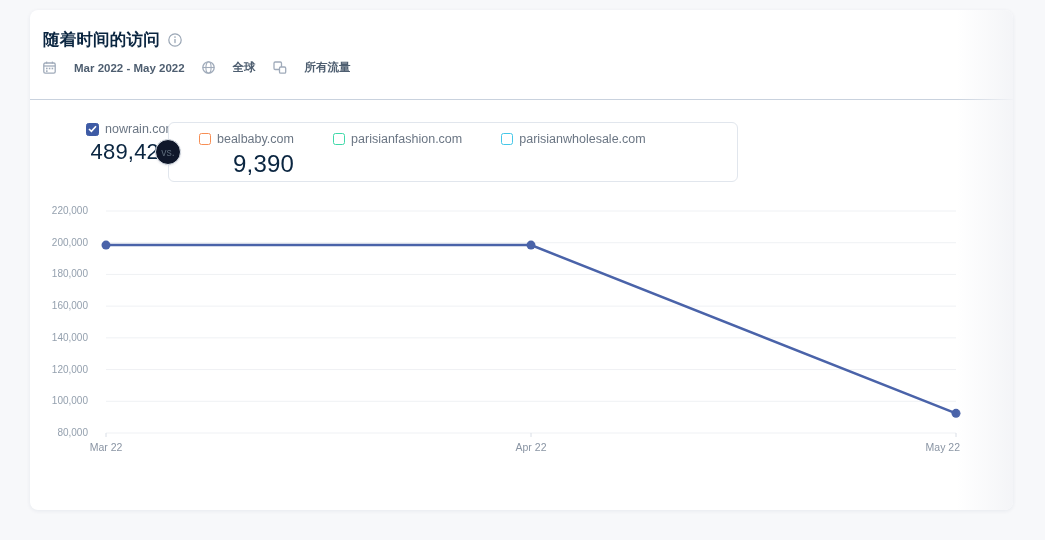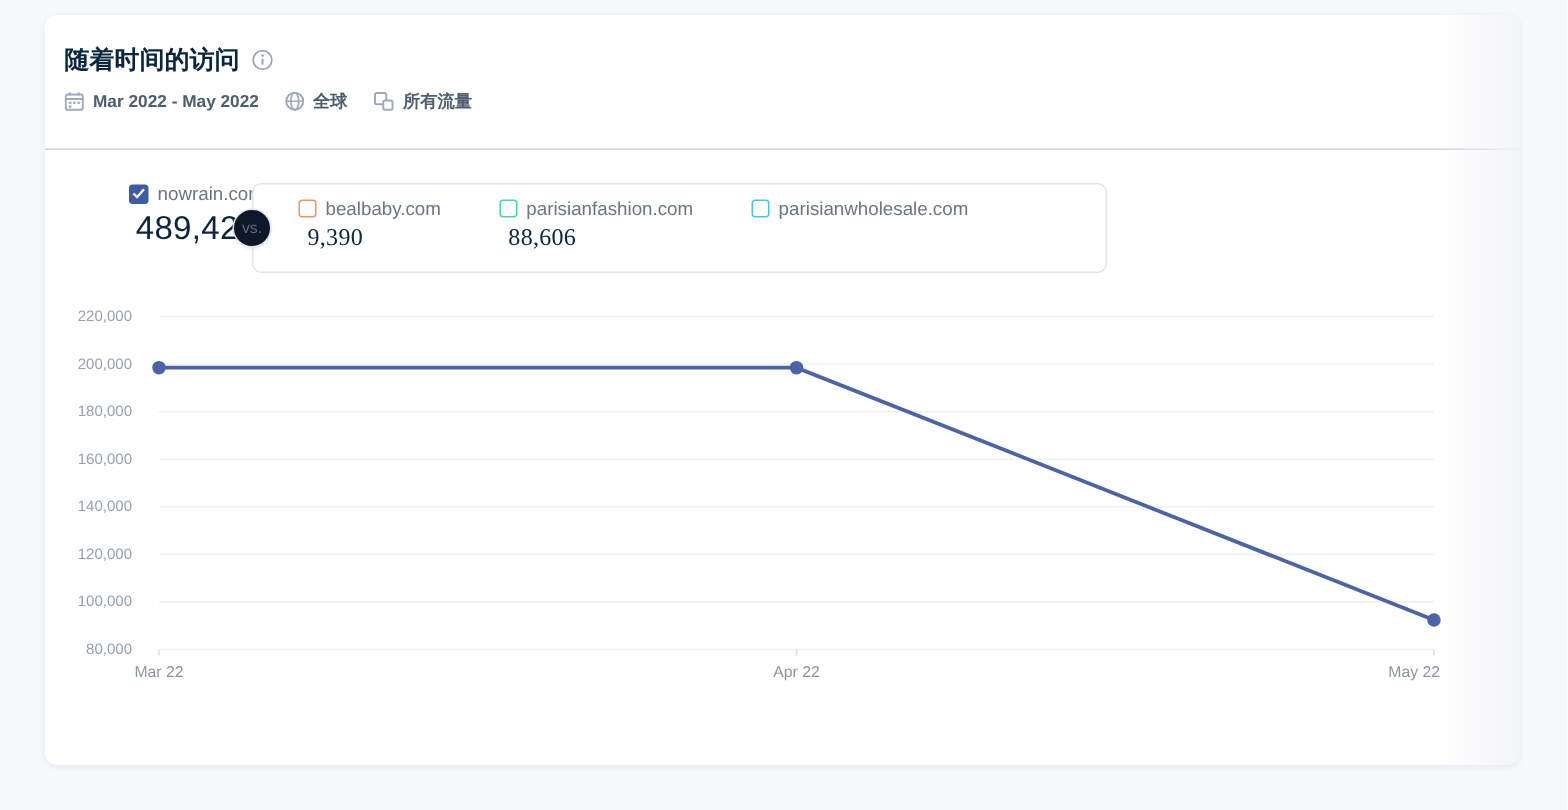--- a/index.html
+++ b/index.html
@@ -15,21 +15,21 @@
     position:absolute; left:30px; top:10px; width:983px; height:500px;
     background:#ffffff; border-radius:8px;
     box-shadow:0 1px 4px rgba(20,40,80,0.07);
   }
   
   .card-header { position:absolute; left:0; top:0; width:100%; height:90px; border-bottom:1px solid #c9d2de; }
   .title-row { position:absolute; left:13px; top:19px; display:flex; align-items:center; gap:8px;font-family:Liberation Mono, monospace; }
   .title { font-size:16.5px; font-weight:bold; color:#0a2540; letter-spacing:0.2px; }
   .info-icon { width:14px; height:14px; display:inline-flex; cursor:pointer; }
   .filters-row { position:absolute; left:13px; top:50px; display:flex; align-items:center; gap:9px; }
-  .filter-item { display:flex; align-items:center; gap:6px; }
+  .filter-item { display:flex; align-items:center; gap:18px; }
   .filter-item + .filter-item { margin-left:8px; }
   .filter-label { font-size:11.5px; font-weight:bold; color:#4e5e70; }
   .f-icon { display:inline-flex; }
   
   .legend-primary {
     position:absolute; left:33px; top:112px; width:136px;
     display:flex; flex-direction:column; align-items:center;
   }
   .domain-row { display:flex; align-items:center; gap:6px; }
   .checkbox {
@@ -46,21 +46,21 @@
     display:flex; align-items:flex-start; padding:9px 20px 0 30px; gap:39px;
   }
   .vs-badge {
     position:absolute; left:-13px; top:17px; width:26px; height:26px; border-radius:50%;
     background:#0f172a; border:1px solid #dde3ea; box-shadow:0 1px 2px rgba(20,40,80,0.08);
     display:flex; align-items:center; justify-content:center;
     font-size:10.5px; color:#5a6878; z-index:2;
   }
   .competitor { display:flex; flex-direction:column; }
   .competitor .checkbox { width:12px; height:12px; }
-  .comp-value { font-size:16px; color:#0a2540; margin-left:6px; margin-top:4px; letter-spacing:0.2px;font-family:Liberation Serif, serif; }
+  .comp-value { font-size:24px; color:#0a2540; margin-left:34px; margin-top:4px; letter-spacing:0.2px; }
   
   .chart-area { position:absolute; left:0; top:185px; width:983px; height:280px; }
   .ylab { font-family:"Liberation Sans",sans-serif; font-size:10px; fill:#94a0ae; }
   .xlab { font-family:"Liberation Sans",sans-serif; font-size:10.5px; fill:#8a95a4; }
   
   .right-fade {
     position:absolute; right:0; top:0; bottom:0; width:56px;
     border-radius:0 8px 8px 0; pointer-events:none;
     background:linear-gradient(to right, rgba(246,247,249,0), rgba(243,244,247,0.95));
   }
@@ -142,21 +142,20 @@
             <span class="domain-label">bealbaby.com</span>
           </div>
           <div class="comp-value">9,390</div>
         </div>
 
         <div class="competitor">
           <div class="domain-row">
             <span class="checkbox" style="border-color: rgb(63, 217, 169);"></span>
             <span class="domain-label">parisianfashion.com</span>
           </div>
-          <div class="comp-value">88,606</div>
         </div>
 
 
         <div class="competitor">
           <div class="domain-row">
             <span class="checkbox" style="border-color: rgb(69, 199, 232);"></span>
             <span class="domain-label">parisianwholesale.com</span>
           </div>
         </div>
 

